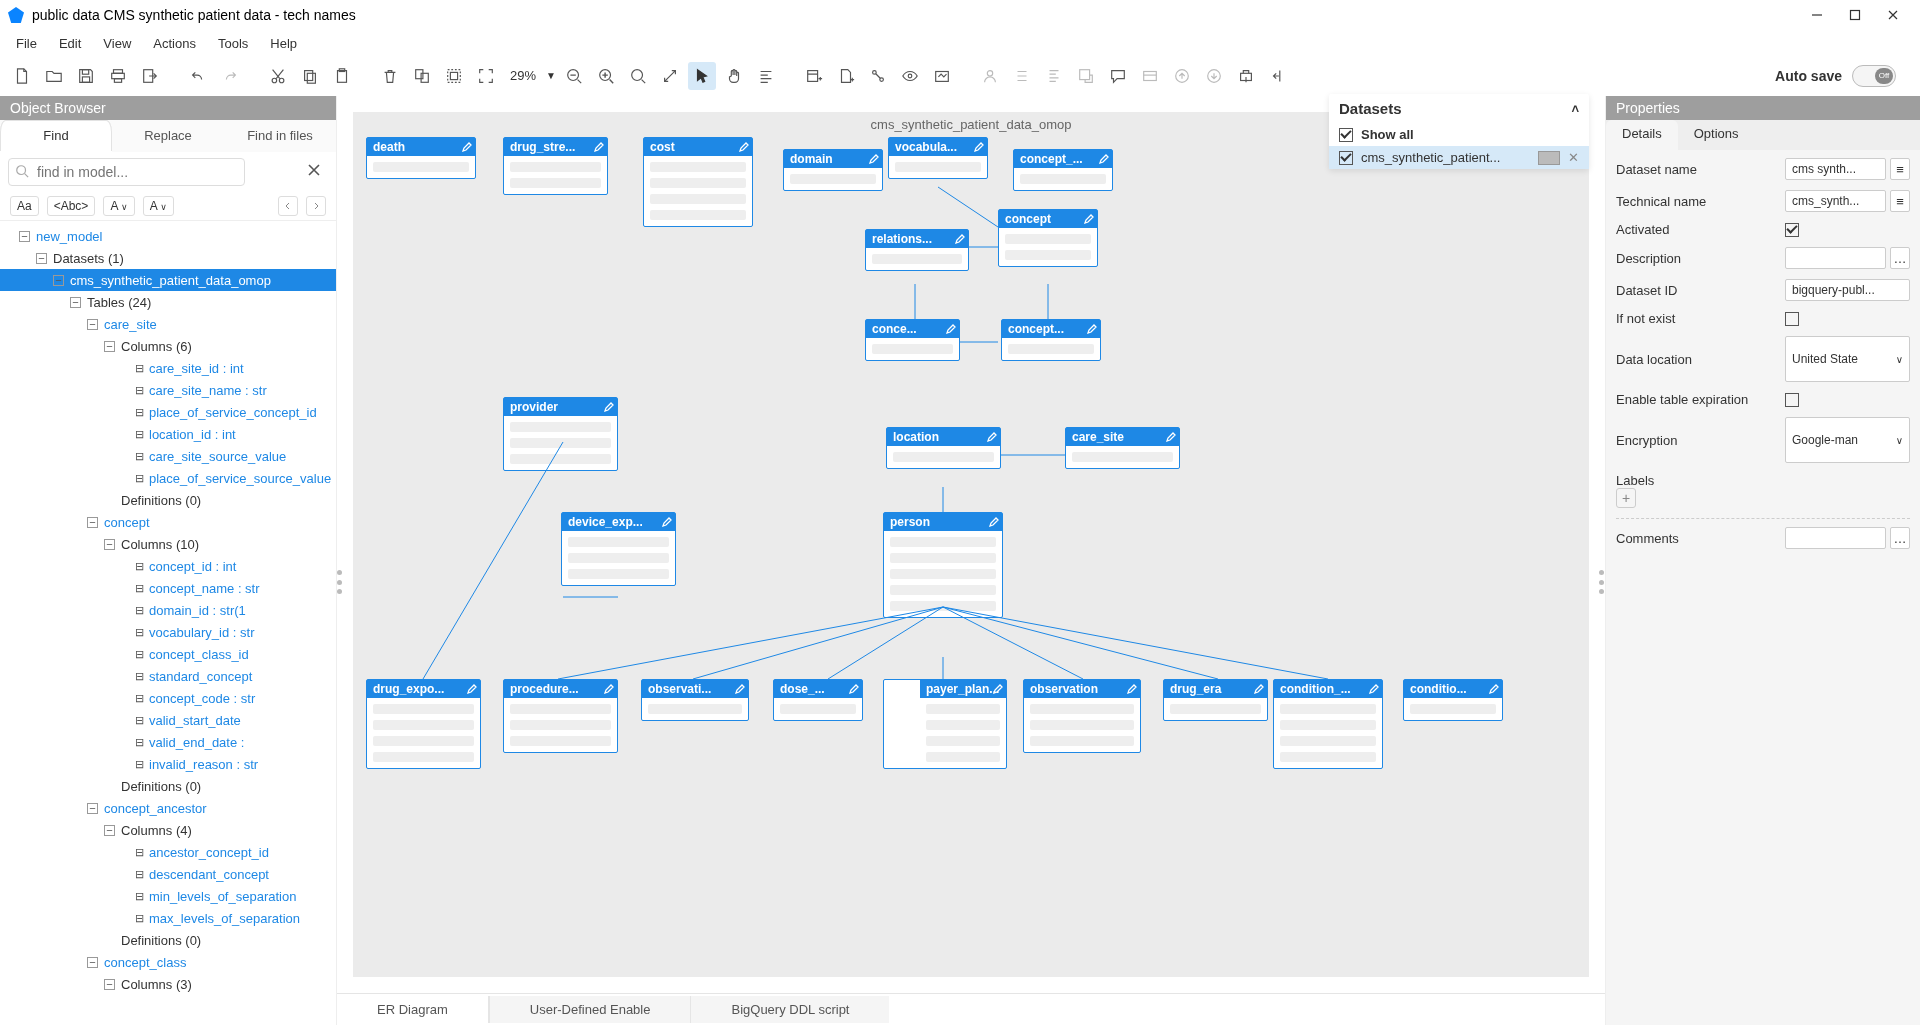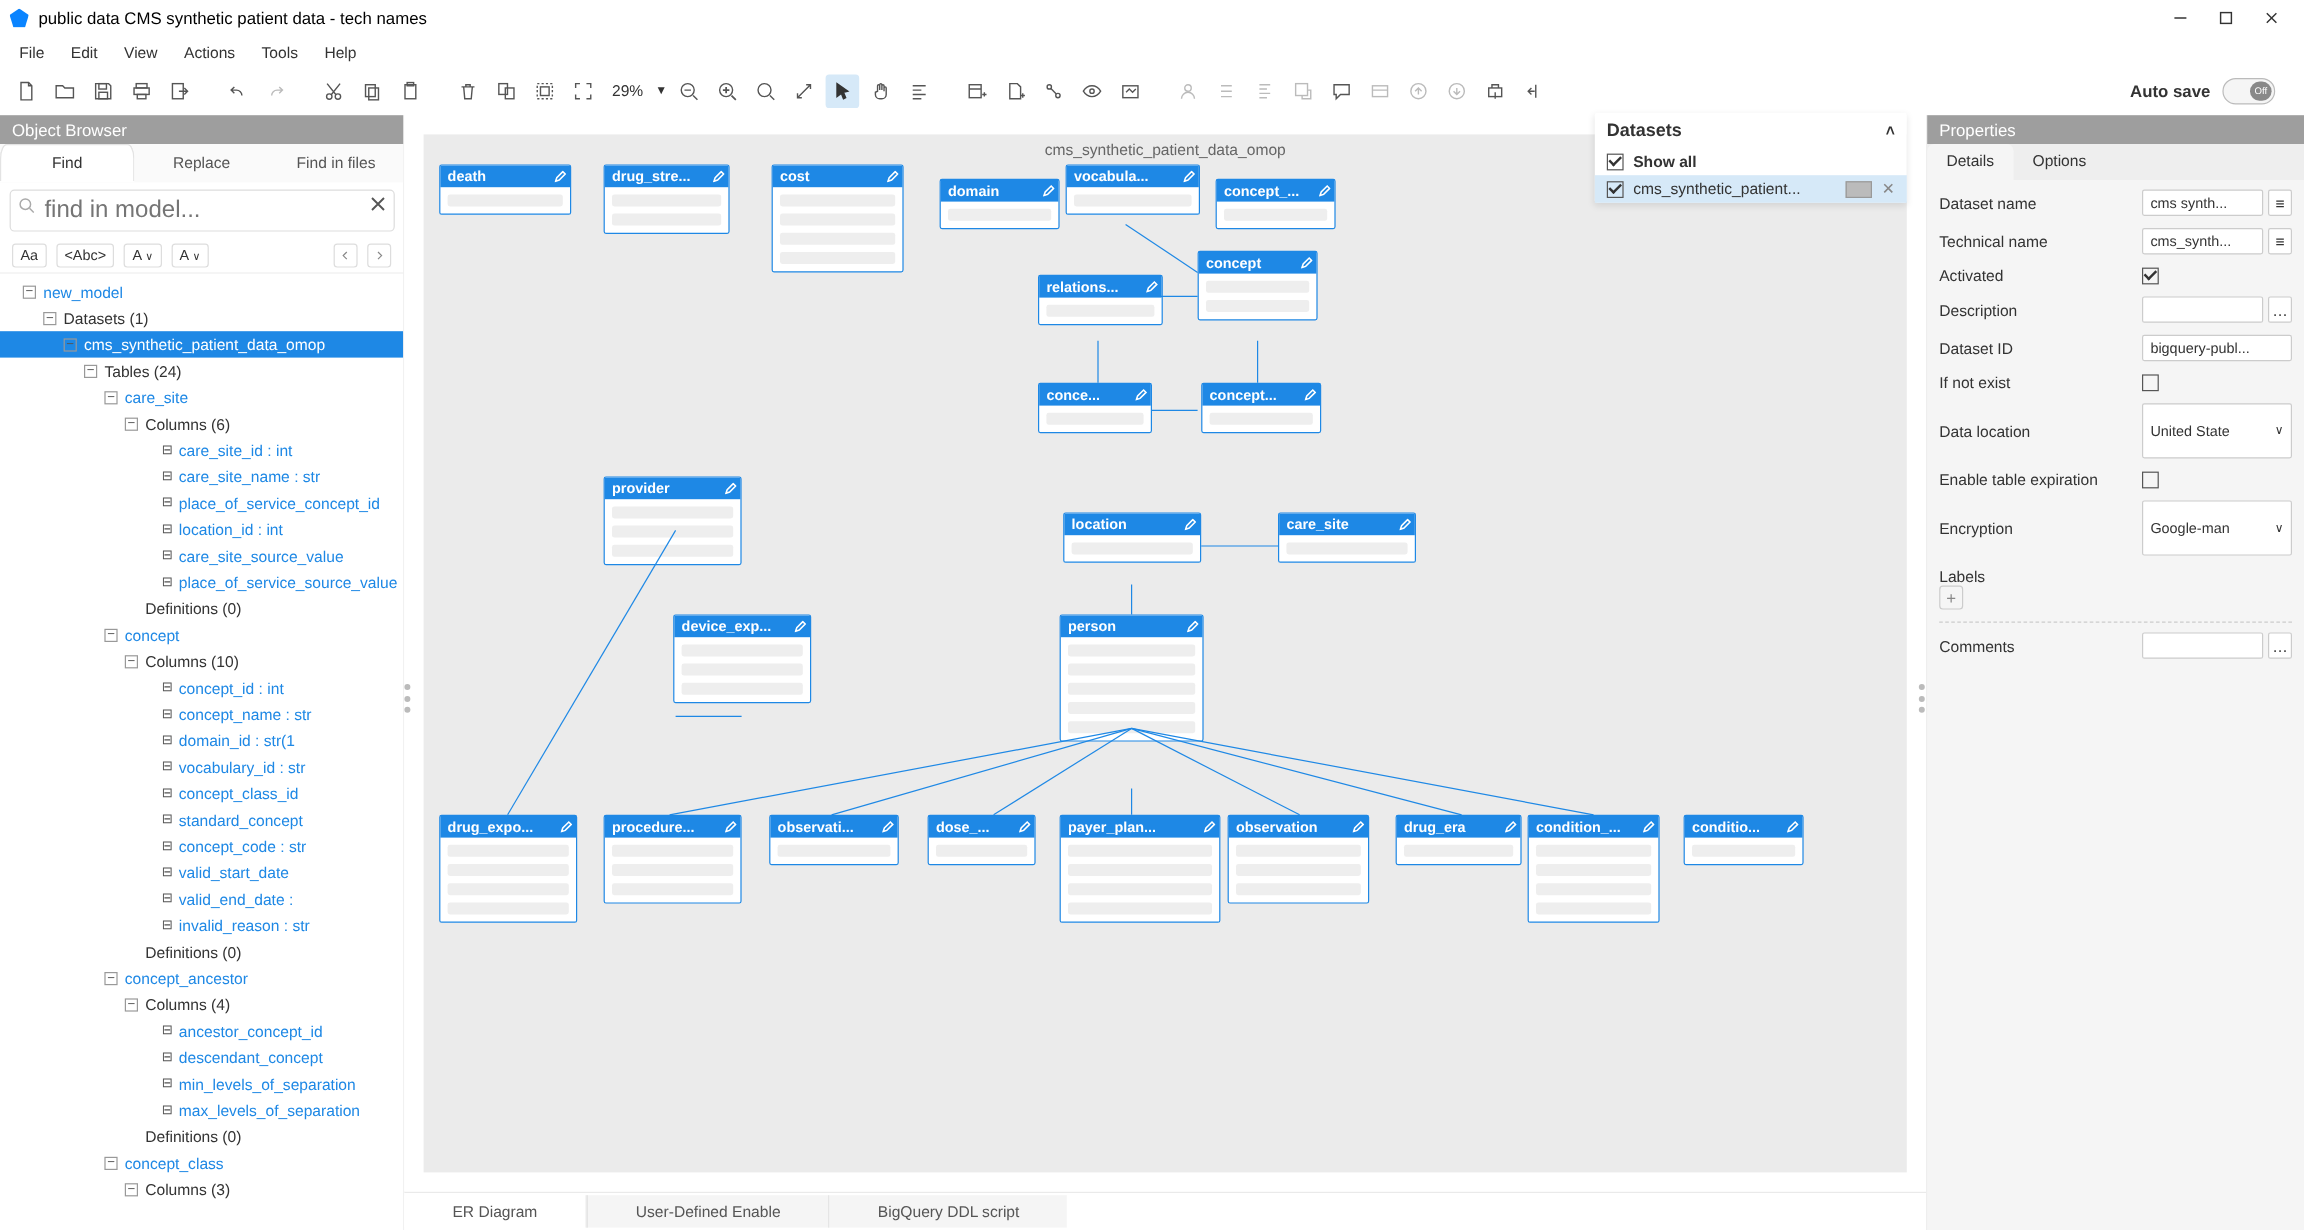--- a/index.html
+++ b/index.html
@@ -26,21 +26,21 @@
 .switch { width: 44px; height: 22px; border: 1px solid #bbb; border-radius: 11px; position: relative; background: #f5f5f5; }
 .switch .knob { position: absolute; right: 2px; top: 2px; width: 18px; height: 16px; background: #888; border-radius: 8px; display: flex; align-items: center; justify-content: center; font-size: 8px; color: #fff; }
 
 .main { display: flex; height: calc(1025px - 30px - 26px - 40px); }
 .leftpanel { width: 337px; background: #fff; border-right: 1px solid #eee; display: flex; flex-direction: column; }
 .panel-header { background: #9e9e9e; color: #fff; padding: 4px 10px; font-size: 14px; }
 .tabs { display: flex; background: #fafafa; height: 32px; }
 .tab { flex: 1; display: flex; align-items: center; justify-content: center; font-size: 13px; color: #555; border-bottom: 2px solid transparent; }
 .tab.active { background: #fff; color: #333; border-bottom: 1px solid #fff; border-top-left-radius: 6px 12px; border-top-right-radius: 6px 12px; box-shadow: inset 0 1px 0 #e3e3e3, inset 1px 0 #e3e3e3, inset -1px 0 #e3e3e3; }
 .search-row { display: flex; align-items: center; padding: 6px 8px; gap: 6px; }
-.search-row input { flex: 1; border: 1px solid #ddd; border-radius: 4px; padding: 5px 26px 5px 28px; font-size: 20px; color: #0369a1; }
+.search-row input { flex: 1; border: 1px solid #ddd; border-radius: 4px; padding: 5px 26px 5px 28px; font-size: 14px; color: #0369a1; }
 .search-ctrl { position: relative; flex: 1; }
 .search-ctrl .mag { position: absolute; left: 7px; top: 6px; width: 14px; height: 14px; stroke: #aaa; fill: none; stroke-width: 1.4; }
 .search-ctrl .clear { position: absolute; right: 7px; top: 5px; width: 14px; height: 14px; stroke: #555; stroke-width: 1.6; }
 .filter-row { display: flex; align-items: center; padding: 4px 10px; gap: 8px; border-bottom: 1px solid #eee; }
 .filter-row .chip { border: 1px solid #ddd; border-radius: 3px; padding: 2px 6px; font-size: 12px; }
 .filter-row .navbtn { border: 1px solid #ddd; width: 20px; height: 20px; display: flex; align-items: center; justify-content: center; border-radius: 3px; }
 .spacer { flex: 1; }
 
 .tree { flex: 1; overflow: hidden; padding: 4px 0; font-size: 13px; color: #333; }
 .row { display: flex; align-items: center; height: 22px; padding-right: 4px; }
@@ -672,21 +672,21 @@
             </div>
           </div>
           <div class="entity" style="left: 430px; top: 37px; width: 100px;">
             <div class="ehead"><span>domain</span><span class="pen"><svg viewBox="0 0 10 10">
                   <path d="M1 9l1-3 5-5 2 2-5 5-3 1z"></path>
                 </svg></span></div>
             <div class="ebody">
               <div class="erow"></div>
             </div>
           </div>
-          <div class="entity" style="left: 535px; top: 25px; width: 112px;">
+          <div class="entity" style="left: 535px; top: 25px; width: 100px;">
             <div class="ehead"><span>vocabula...</span><span class="pen"><svg viewBox="0 0 10 10">
                   <path d="M1 9l1-3 5-5 2 2-5 5-3 1z"></path>
                 </svg></span></div>
             <div class="ebody">
               <div class="erow"></div>
             </div>
           </div>
           <div class="entity" style="left: 660px; top: 37px; width: 100px;">
             <div class="ehead"><span>concept_...</span><span class="pen"><svg viewBox="0 0 10 10">
                   <path d="M1 9l1-3 5-5 2 2-5 5-3 1z"></path>
@@ -806,21 +806,21 @@
             </div>
           </div>
           <div class="entity" style="left: 420px; top: 567px; width: 90px;">
             <div class="ehead"><span>dose_...</span><span class="pen"><svg viewBox="0 0 10 10">
                   <path d="M1 9l1-3 5-5 2 2-5 5-3 1z"></path>
                 </svg></span></div>
             <div class="ebody">
               <div class="erow"></div>
             </div>
           </div>
-          <div class="entity" style="left: 530px; top: 567px; width: 134px;">
+          <div class="entity" style="left: 530px; top: 567px; width: 124px; padding-left: 36px;">
             <div class="ehead"><span>payer_plan...</span><span class="pen"><svg viewBox="0 0 10 10">
                   <path d="M1 9l1-3 5-5 2 2-5 5-3 1z"></path>
                 </svg></span></div>
             <div class="ebody">
               <div class="erow"></div>
               <div class="erow"></div>
               <div class="erow"></div>
               <div class="erow"></div>
             </div>
           </div>

